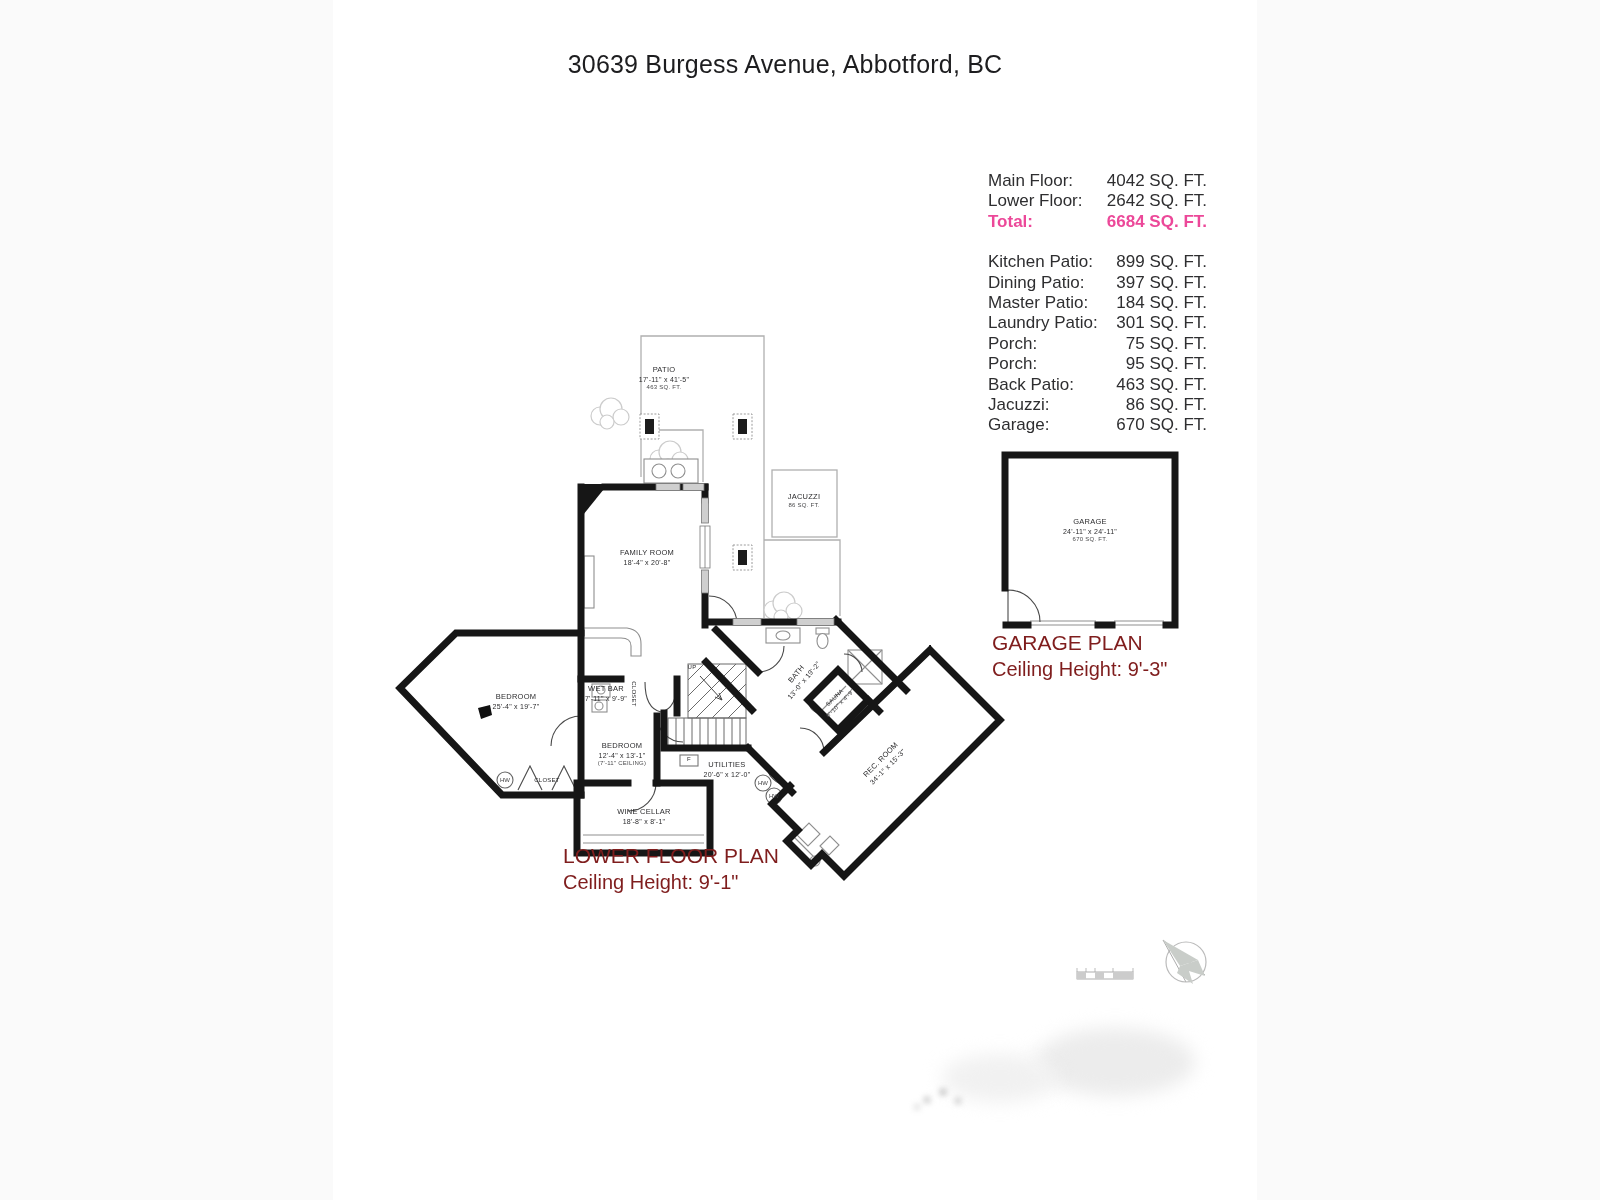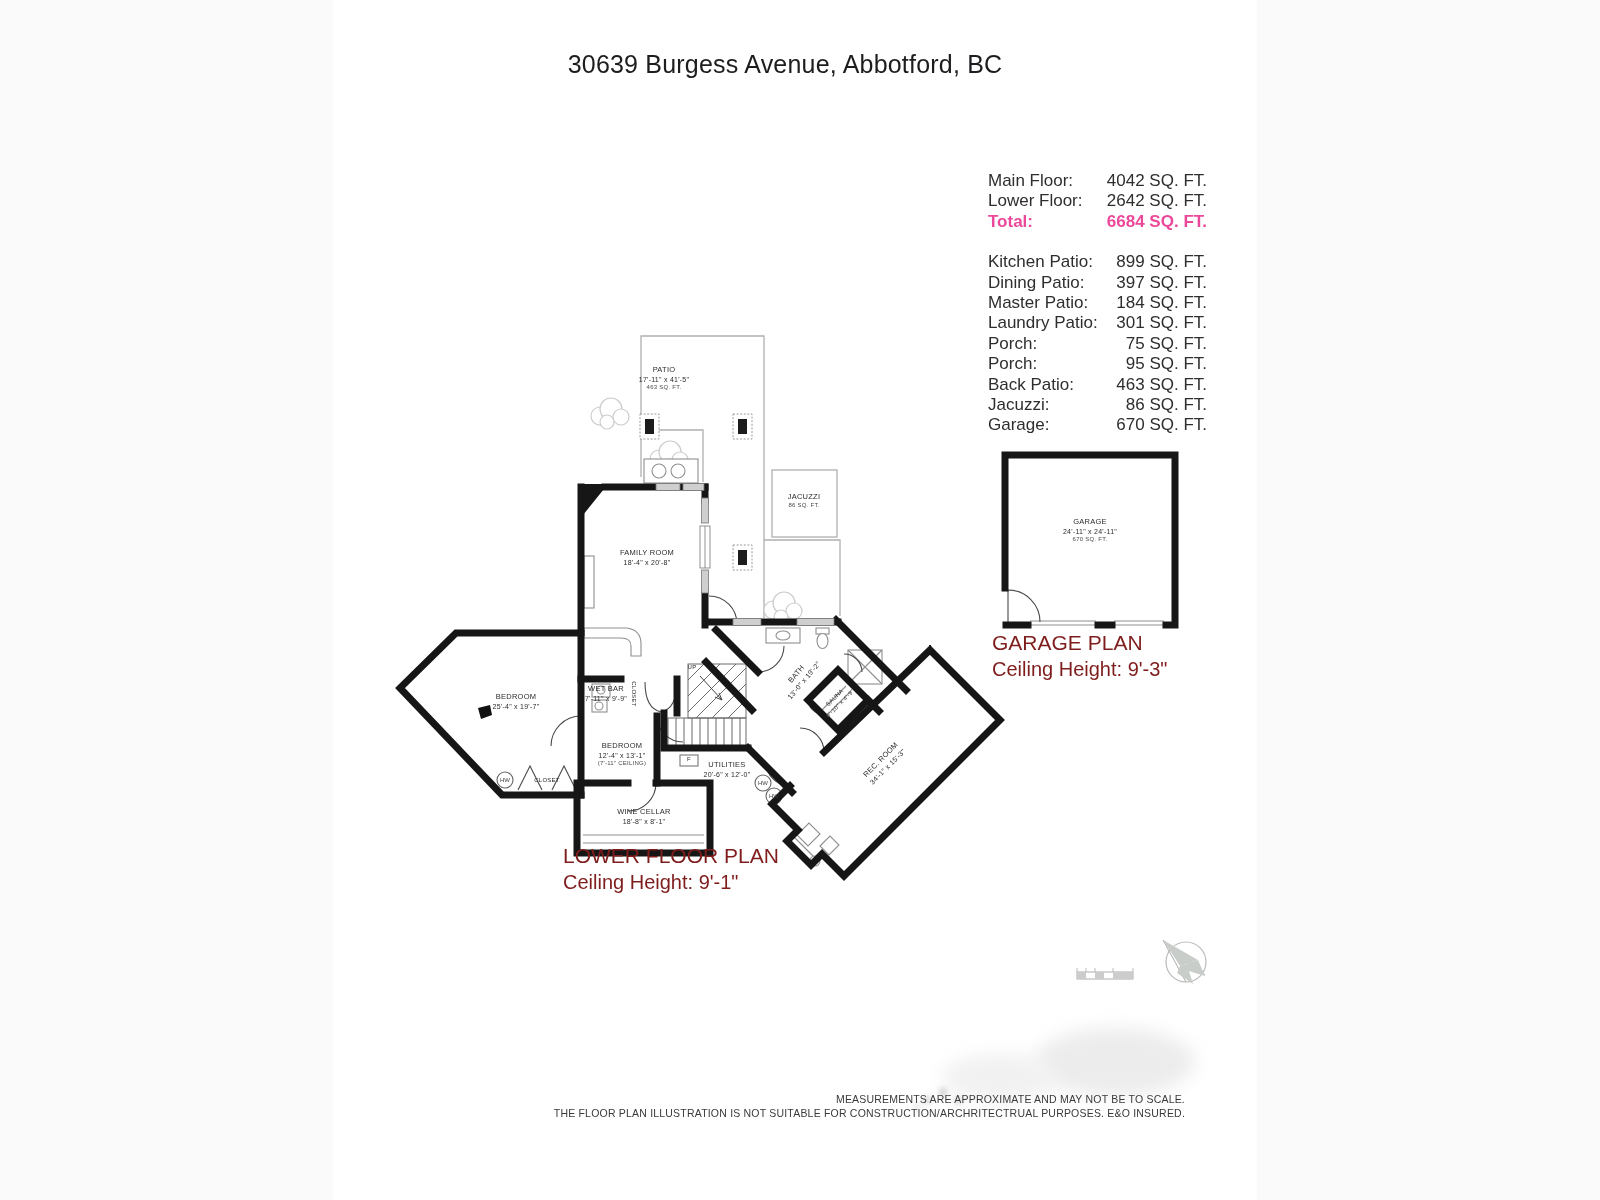--- a/index.html
+++ b/index.html
@@ -305,17 +305,13 @@
 
   <div class="planhead" style="left:563px;top:843px;">
     <div>LOWER FLOOR PLAN</div>
     <div class="sub">Ceiling Height: 9'-1"</div>
   </div>
   <div class="planhead" style="left:992px;top:630px;">
     <div>GARAGE PLAN</div>
     <div class="sub">Ceiling Height: 9'-3"</div>
   </div>
 
-  <div class="disclaimer">
-    <div>MEASUREMENTS ARE APPROXIMATE AND MAY NOT BE TO SCALE.</div>
-    <div>THE FLOOR PLAN ILLUSTRATION IS NOT SUITABLE FOR CONSTRUCTION/ARCHRITECTRUAL PURPOSES. E&amp;O INSURED.</div>
-  </div>
 </div>
 
 </body></html>

